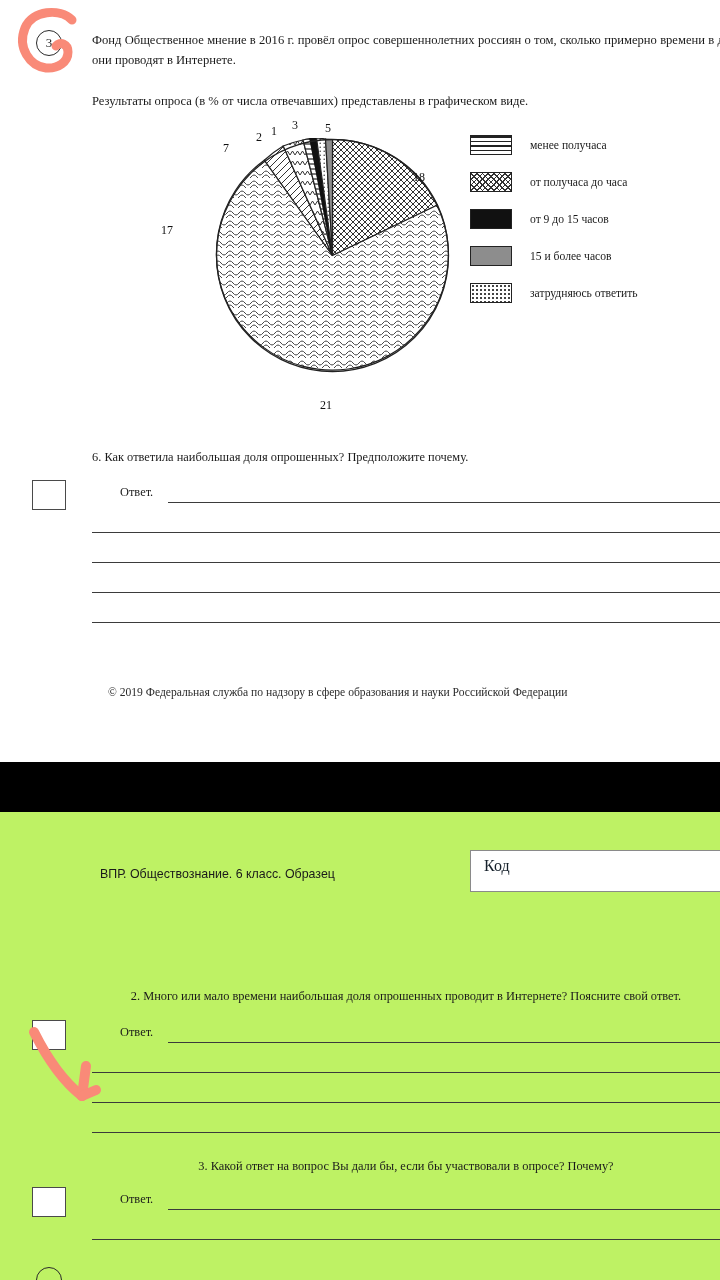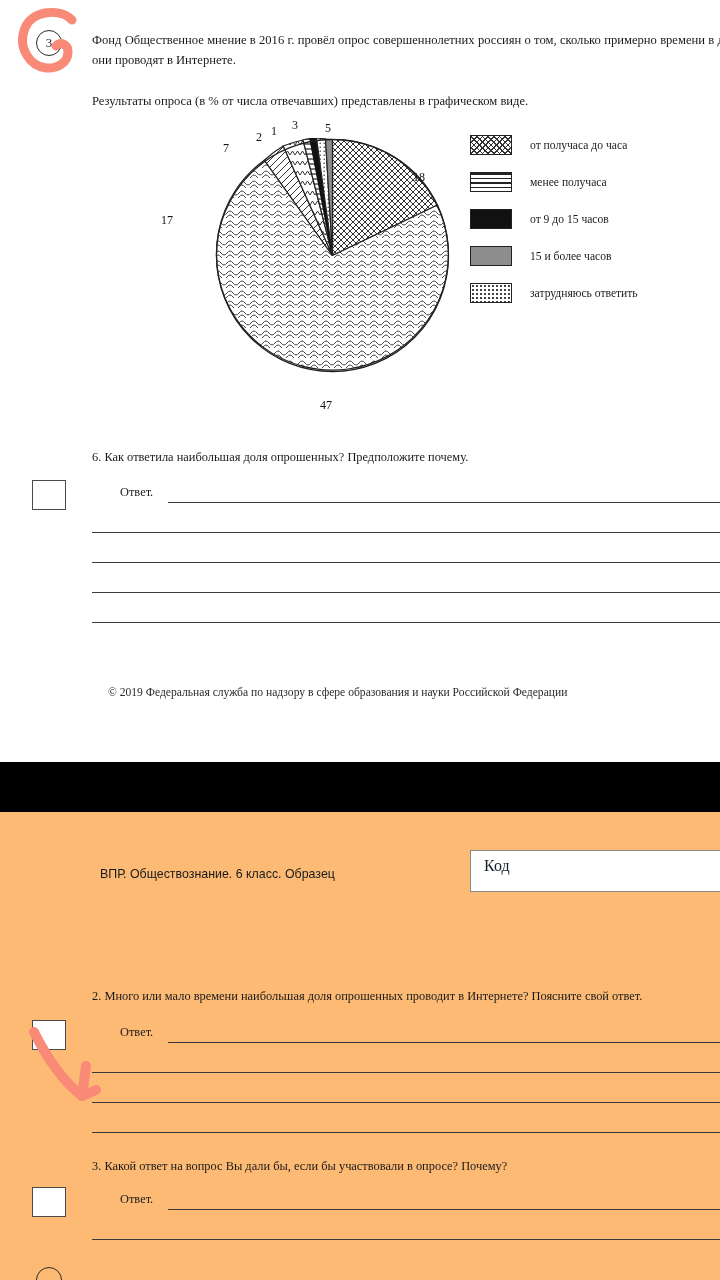--- a/index.html
+++ b/index.html
@@ -76,21 +76,21 @@
     font-size: 12px;
     color: #111;
     font-family: "Liberation Serif", serif;
   }
   .lbl-18 { left: 218px; top: 52px; }
   .lbl-5  { left: 130px; top: 3px; }
   .lbl-3  { left: 97px;  top: 0px; }
   .lbl-1  { left: 76px;  top: 6px; }
   .lbl-2  { left: 61px;  top: 12px; }
   .lbl-7  { left: 28px;  top: 23px; }
-  .lbl-17 { left: -34px; top: 95px; }
+  .lbl-17 { left: -34px; top: 105px; }
   .lbl-47 { left: 125px; top: 280px; }
 
   
   .legend {
     position: absolute;
     left: 470px; top: 130px;
     width: 245px;
   }
   .legend-row {
     display: flex;
@@ -199,22 +199,23 @@
     width: 720px; height: 50px;
     background: #000;
   }
 
   
   .page2 {
     position: absolute;
     left: 0; top: 812px;
     width: 720px;
     height: 468px;
-    background: #fdba74;
+    background: #bef264;
     overflow: hidden;
+    text-align: center;
   }
 
   .header-title {
     position: absolute;
     left: 100px; top: 55px;
     font-size: 12.4px;
     font-family: "Liberation Sans", sans-serif;
   }
   .kod-box {
     position: absolute;
@@ -329,31 +330,31 @@
       </svg>
     </div>
 
     <span class="slice-label lbl-18">18</span>
     <span class="slice-label lbl-5">5</span>
     <span class="slice-label lbl-3">3</span>
     <span class="slice-label lbl-1">1</span>
     <span class="slice-label lbl-2">2</span>
     <span class="slice-label lbl-7">7</span>
     <span class="slice-label lbl-17">17</span>
-    <span class="slice-label lbl-47">47</span>
+    <span class="slice-label lbl-47">21</span>
   </div>
 
   <div class="legend">
+    <div class="legend-row">
+      <span class="legend-swatch sw-h"></span>
+      <span class="legend-label">менее получаса</span>
+    </div>
     <div class="legend-row">
       <span class="legend-swatch sw-cross"></span>
       <span class="legend-label">от получаса до часа</span>
-    </div>
-    <div class="legend-row">
-      <span class="legend-swatch sw-h"></span>
-      <span class="legend-label">менее получаса</span>
     </div>
     <div class="legend-row">
       <span class="legend-swatch sw-black"></span>
       <span class="legend-label">от 9 до 15 часов</span>
     </div>
     <div class="legend-row">
       <span class="legend-swatch sw-gray"></span>
       <span class="legend-label">15 и более часов</span>
     </div>
     <div class="legend-row">

